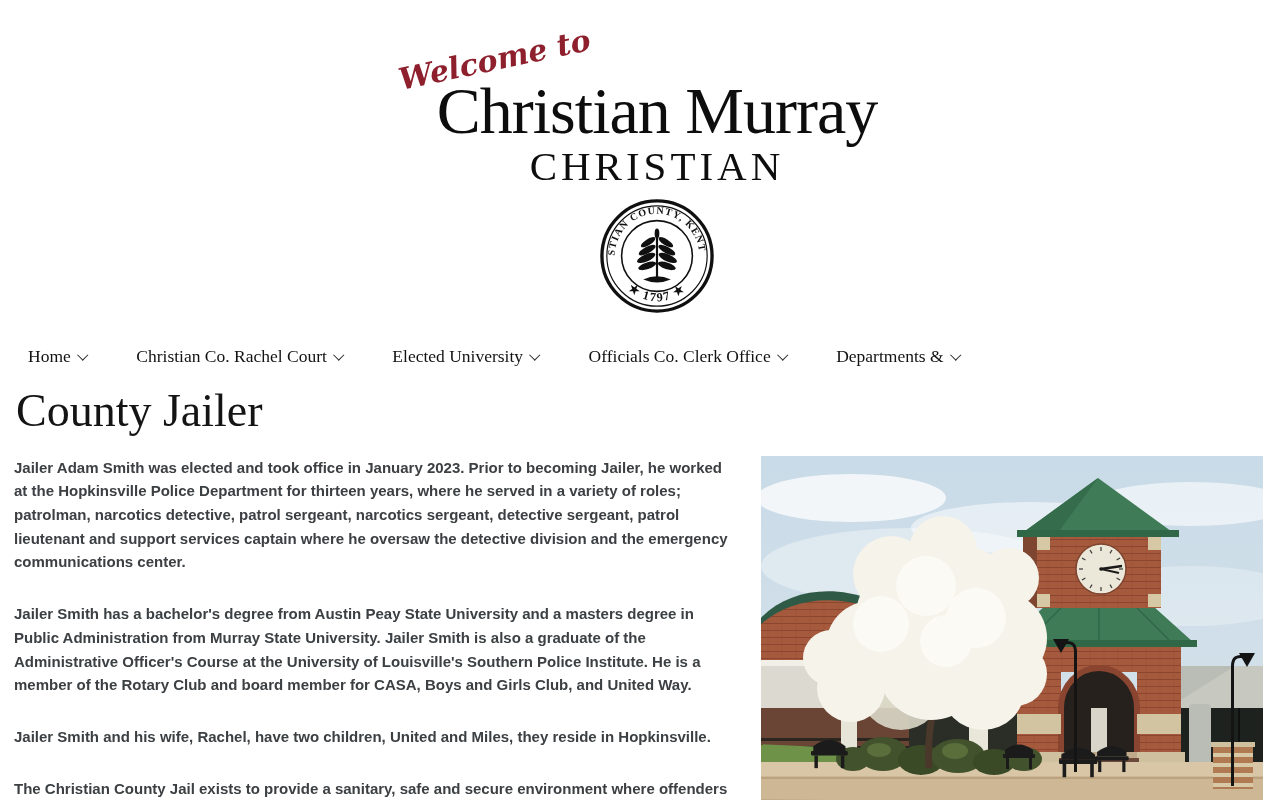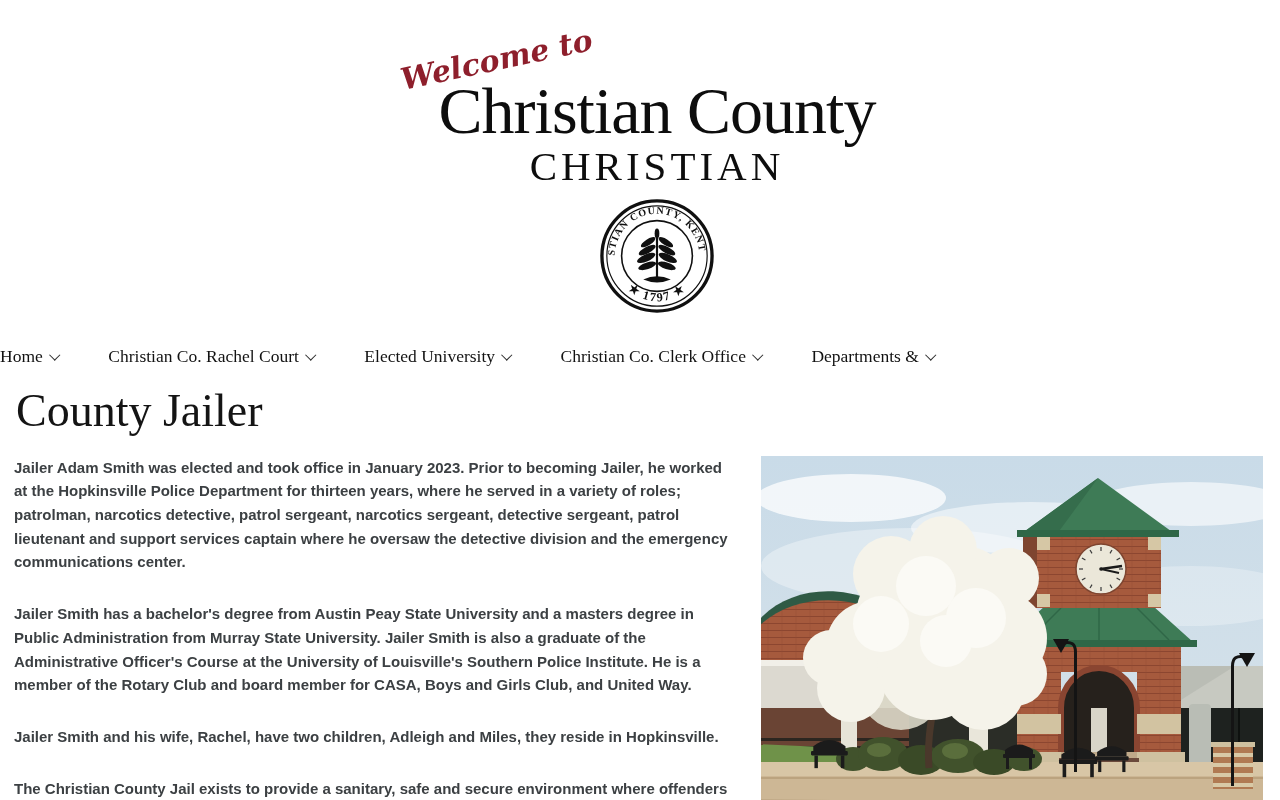--- a/index.html
+++ b/index.html
@@ -16,21 +16,21 @@
   }
   .site-title{
     margin:0;font-size:66px;font-weight:400;line-height:1.0;letter-spacing:-1px;color:#0d0d0d;white-space:nowrap;
   }
   .site-subtitle{
     margin-top:2px;font-size:41px;letter-spacing:4px;color:#0d0d0d;line-height:1.0;
   }
   .seal-wrap{margin-top:10px;line-height:0;}
   
   .nav{
-    display:flex;align-items:center;gap:50px;margin-top:26px;
+    display:flex;align-items:center;gap:50px;margin-top:26px;padding-left:28px;
     height:30px;white-space:nowrap;overflow:hidden;
   }
   .nav-item{
     font-size:17.5px;color:#121212;text-decoration:none;cursor:pointer;flex:0 0 auto;
   }
   .chev{
     display:inline-block;width:6.5px;height:6.5px;border-right:1.7px solid #2c2c2c;border-bottom:1.7px solid #2c2c2c;
     transform:rotate(45deg);margin-left:8px;vertical-align:3px;
   }
   
@@ -46,21 +46,21 @@
   .photo svg{display:block;}
 </style>
 </head>
 <body>
 
 <div class="page">
 
   <header>
     <div class="brand">
       <div class="welcome">Welcome to</div>
-      <h1 class="site-title">Christian County</h1>
+      <h1 class="site-title">Christian Murray</h1>
       <div class="site-subtitle">CHRISTIAN</div>
       <div class="seal-wrap">
         <svg width="118" height="118" viewBox="0 0 120 120">
           <circle cx="60" cy="60" r="56" fill="#ffffff" stroke="#101010" stroke-width="3.4"></circle>
           <circle cx="60" cy="60" r="51" fill="none" stroke="#101010" stroke-width="1.2"></circle>
           <circle cx="60" cy="60" r="36" fill="none" stroke="#101010" stroke-width="1.6"></circle>
           <defs>
             <path id="sealTop" d="M 17,60 A 43,43 0 1 1 103,60"></path>
             <path id="sealBottom" d="M 18,64 A 42,42 0 0 0 102,64"></path>
           </defs>
@@ -86,32 +86,32 @@
           </g>
         </svg>
       </div>
     </div>
   </header>
 
   <nav class="nav">
     <a class="nav-item"><span>Home</span><span class="chev"></span></a>
     <a class="nav-item"><span>Christian Co. Rachel Court</span><span class="chev"></span></a>
     <a class="nav-item"><span>Elected University</span><span class="chev"></span></a>
-    <a class="nav-item"><span>Christian Co. Clerk Office</span><span class="chev"></span></a>
+    <a class="nav-item"><span>Officials Co. Clerk Office</span><span class="chev"></span></a>
     <a class="nav-item"><span>Departments &amp;</span><span class="chev"></span></a>
   </nav>
 
   <main>
     <h2 class="page-title">County Jailer</h2>
 
     <div class="content-row">
       <div class="text-col">
         <p>Jailer Adam Smith was elected and took office in January 2023.  Prior to becoming Jailer, he worked at the Hopkinsville Police Department for thirteen years, where he served in a variety of roles; patrolman, narcotics detective, patrol sergeant, narcotics sergeant, detective sergeant, patrol lieutenant and support services captain where he oversaw the detective division and the emergency communications center.</p>
         <p>Jailer Smith has a bachelor's degree from Austin Peay State University and a masters degree in Public Administration from Murray State University.  Jailer Smith is also a graduate of the Administrative Officer's Course at the University of Louisville's Southern Police Institute.  He is a member of the Rotary Club and board member for CASA, Boys and Girls Club, and United Way.</p>
-        <p>Jailer Smith and his wife, Rachel, have two children, Adleigh and Miles, they reside in Hopkinsville.</p>
+        <p>Jailer Smith and his wife, Rachel, have two children, United and Miles, they reside in Hopkinsville.</p>
         <p>The Christian County Jail exists to provide a sanitary, safe and secure environment where offenders who have been arrested and are awaiting judicial proceedings or those who have been convicted are housed.</p>
       </div>
 
       <figure class="photo" aria-label="Christian County Jail: brick building with green-roofed clock tower and white flowering tree">
         <svg width="502" height="380" viewBox="0 0 502 380">
           <defs>
             <linearGradient id="sky" x1="0" y1="0" x2="0" y2="1">
               <stop offset="0" stop-color="#c9dbe8"></stop>
               <stop offset="1" stop-color="#d8e3ea"></stop>
             </linearGradient>

